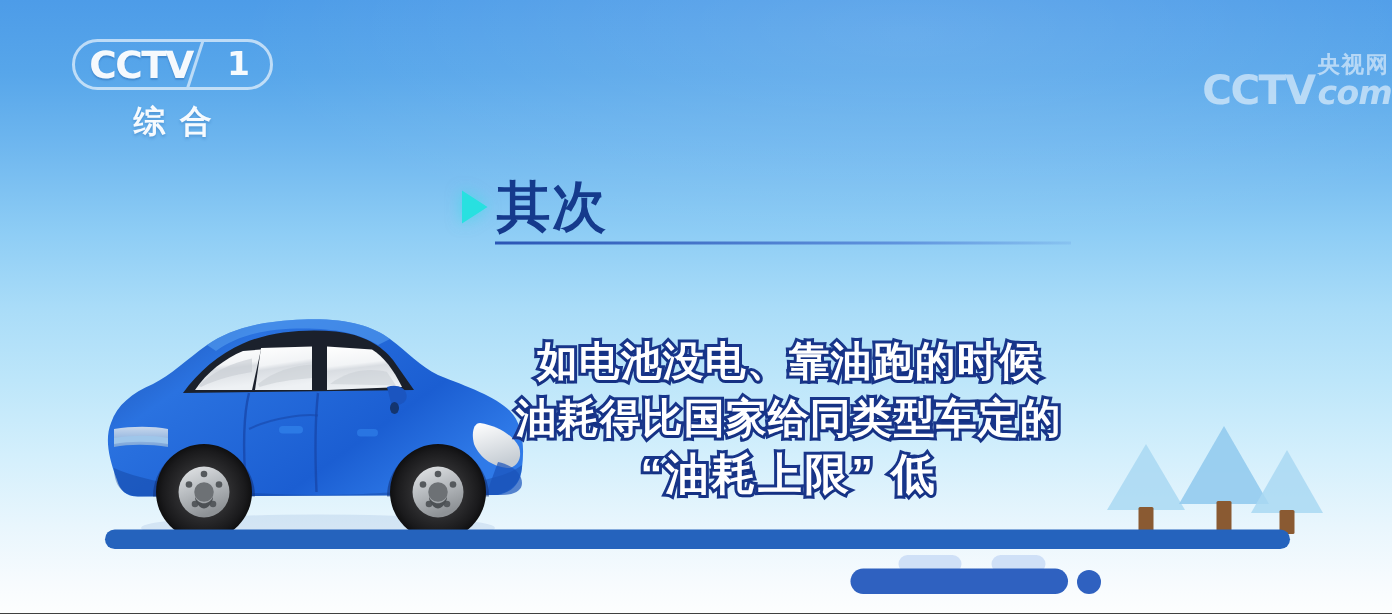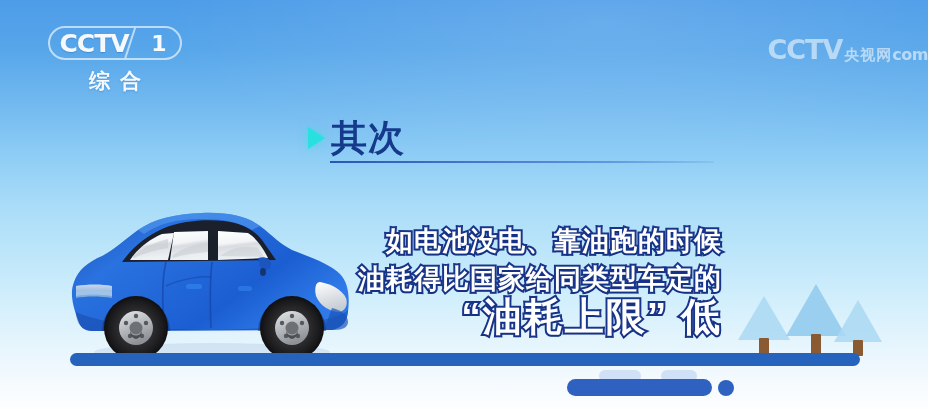--- a/index.html
+++ b/index.html
@@ -115,38 +115,39 @@
   .watermark .wm-cctv {
     font-family: "DejaVu Sans", sans-serif;
     font-weight: bold;
     font-size: 27px;
     letter-spacing: -1px;
     color: #ffffff;
     line-height: 1;
   }
   .watermark .wm-right {
     display: flex;
-    flex-direction: row;
+    flex-direction: column;
     align-items: flex-start;
     line-height: 1;
   }
   .watermark .wm-cn {
     font-size: 15px;
     font-weight: bold;
     color: #ffffff;
     letter-spacing: 1px;
     margin-bottom: 1px;
   }
   .watermark .wm-com {
     font-family: "DejaVu Sans", sans-serif;
     font-weight: bold;
-    font-size: 16px;
+    font-size: 22px;
     color: #ffffff;
     line-height: 1;
     letter-spacing: -0.5px;
+    font-style: italic;
   }
 
   
   .pip-icon {
     position: absolute;
     right: 12px;
     top: 8px;
     width: 22px;
     height: 20px;
     opacity: 0.75;
@@ -226,35 +227,35 @@
     letter-spacing: 2px;
     line-height: 1;
   }
 
   
   .body-lines {
     position: absolute;
     left: 330px;
     top: 222px;
     width: 392px;
-    text-align: right;
+    text-align: center;
   }
   .bline {
     font-size: 27px;
     font-weight: bold;
     color: #ffffff;
     line-height: 38px;
     letter-spacing: 1px;
     -webkit-text-stroke: 4px #18358a;
     paint-order: stroke fill;
     text-shadow:
       0 2px 0 rgba(10,40,110,0.25);
   }
   .bline.last {
-    font-size: 39px;
+    font-size: 29px;
     letter-spacing: 2px;
   }
 
   
   .ground {
     position: absolute;
     left: 70px;
     top: 353px;
     width: 790px;
     height: 13px;

